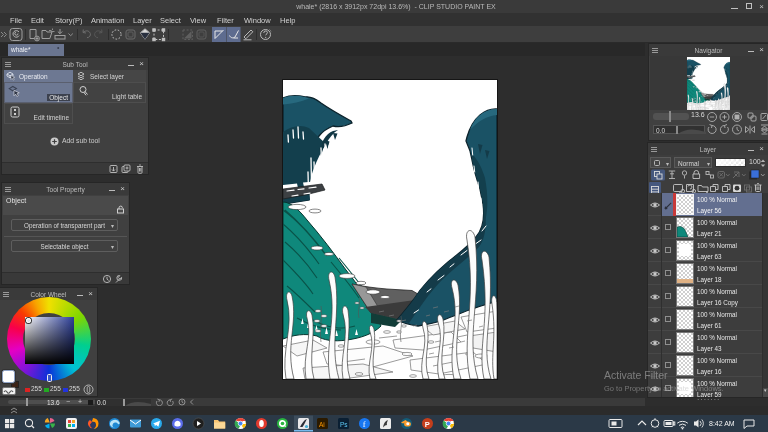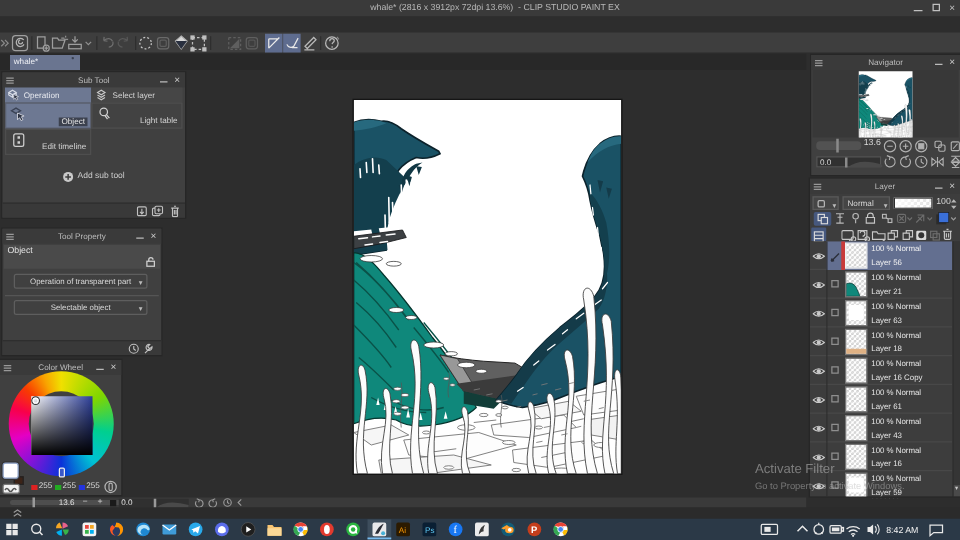--- a/index.html
+++ b/index.html
@@ -24,20 +24,32 @@
 <body>
 <div id="scr">
 
 <div class="abs" style="left:0;top:0;width:768px;height:13px;background:#3a3a3a;">
   <div class="abs" style="left:12px;width:768px;text-align:center;top:3px;font-size:7px;color:#b9b9b9;">whale* (2816 x 3912px 72dpi 13.6%)&nbsp; - CLIP STUDIO PAINT EX</div>
   <div class="abs" style="right:30px;top:4px;width:7px;border-top:1px solid #c0c0c0;margin-top:4px;"></div>
   <div class="abs" style="right:16px;top:3px;width:6px;height:6px;border:1px solid #c0c0c0;"></div>
   <div class="abs" style="right:4px;top:2px;font-size:8px;color:#c0c0c0;">×</div>
 </div>
 
+<div class="abs" style="left:0;top:13px;width:768px;height:13px;background:#313131;">
+  <span class="abs" style="left:10px;top:2.5px;font-size:7.5px;color:#d2d2d2;">File</span>
+  <span class="abs" style="left:31px;top:2.5px;font-size:7.5px;color:#d2d2d2;">Edit</span>
+  <span class="abs" style="left:55px;top:2.5px;font-size:7.5px;color:#d2d2d2;">Story(P)</span>
+  <span class="abs" style="left:91px;top:2.5px;font-size:7.5px;color:#d2d2d2;">Animation</span>
+  <span class="abs" style="left:133px;top:2.5px;font-size:7.5px;color:#d2d2d2;">Layer</span>
+  <span class="abs" style="left:160px;top:2.5px;font-size:7.5px;color:#d2d2d2;">Select</span>
+  <span class="abs" style="left:190px;top:2.5px;font-size:7.5px;color:#d2d2d2;">View</span>
+  <span class="abs" style="left:217px;top:2.5px;font-size:7.5px;color:#d2d2d2;">Filter</span>
+  <span class="abs" style="left:244px;top:2.5px;font-size:7.5px;color:#d2d2d2;">Window</span>
+  <span class="abs" style="left:280px;top:2.5px;font-size:7.5px;color:#d2d2d2;">Help</span>
+</div>
 
 <div id="toolbar" class="abs" style="left:0;top:26px;width:768px;height:17px;background:#3e3e3e;border-bottom:1px solid #2a2a2a;">
   <svg width="768" height="17" viewBox="0 0 768 17">
     <g stroke="#9e9e9e" fill="none" stroke-width="1">
 
       <path d="M1,6 l2.5,2.5 -2.5,2.5 M4,6 l2.5,2.5 -2.5,2.5" stroke="#8a8a8a"></path>
 
       <rect x="10" y="2.5" width="12" height="12" rx="2.5"></rect>
       <path d="M19,6 a3.3,3.3 0 1 0 0.2,3.5 M18,7.5 a1.6,1.6 0 1 1 -1.8,-1.5" stroke="#b5b5b5"></path>
       <line x1="25.5" y1="3" x2="25.5" y2="14" stroke="#2e2e2e"></line>

